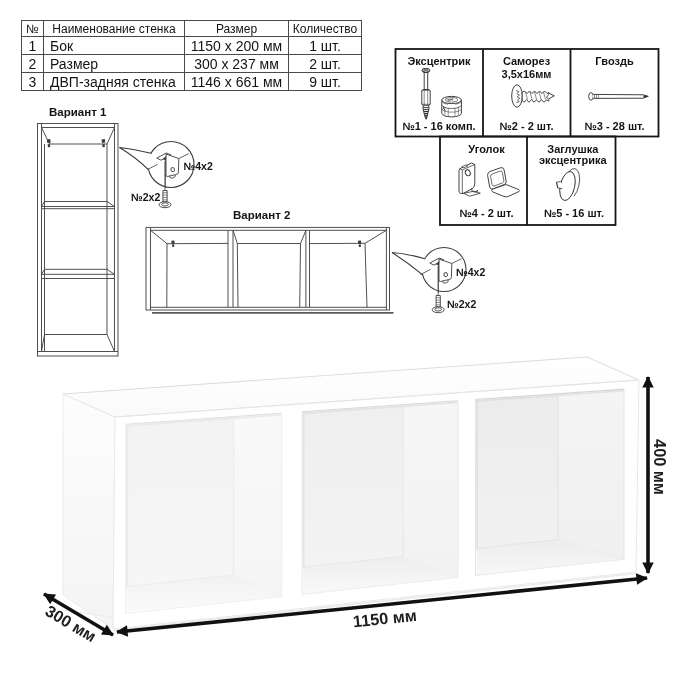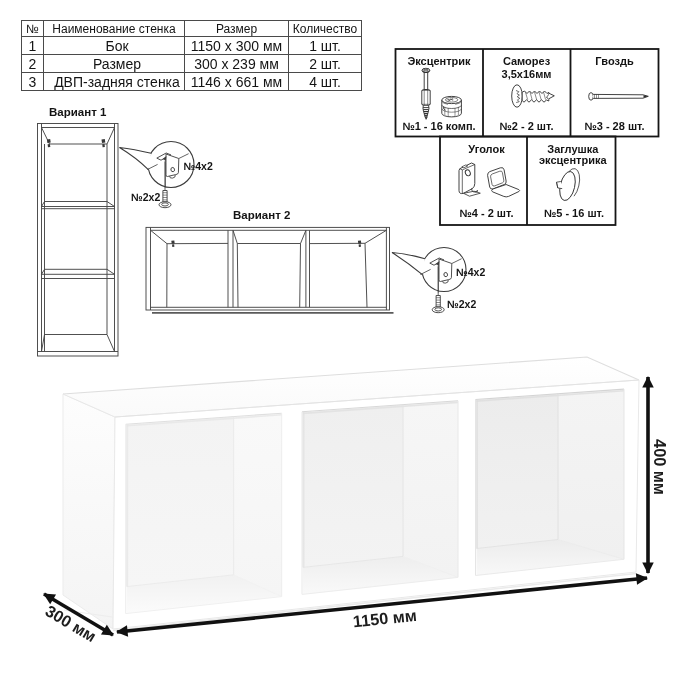--- a/index.html
+++ b/index.html
@@ -3,21 +3,21 @@
 <meta charset="utf-8">
 <style>
   html,body{margin:0;padding:0;background:#fff;}
   #page{position:relative;width:700px;height:700px;background:#fff;overflow:hidden;
         font-family:"Liberation Sans", sans-serif;}
   table.parts{position:absolute;left:21px;top:20px;border-collapse:collapse;table-layout:fixed;}
   table.parts td,table.parts th{border:1px solid #4a4a4a;padding:0;color:#141414;
         font-family:"Liberation Sans", sans-serif;overflow:hidden;white-space:nowrap;}
   table.parts th{height:15px;font-size:12px;font-weight:normal;text-align:center;}
   table.parts td{height:17px;font-size:14px;text-align:center;}
-  table.parts td.nm{text-align:center;padding-left:6px;}
+  table.parts td.nm{text-align:left;padding-left:6px;}
 </style>
 </head>
 <body>
 <div id="page">
 
   <table class="parts">
     <colgroup>
         <col style="width:22px">
         <col style="width:141px">
         <col style="width:104px">
@@ -26,34 +26,34 @@
     <tbody>
         <tr>
           <th>№</th>
           <th>Наименование стенка</th>
           <th>Размер</th>
           <th>Количество</th>
         </tr>
     <tr>
           <td>1</td>
           <td class="nm">Бок</td>
-          <td>1150 х 300 мм</td>
+          <td>1150 х 200 мм</td>
           <td>1 шт.</td>
         </tr>
     <tr>
           <td>2</td>
           <td class="nm">Размер</td>
-          <td>300 х 239 мм</td>
+          <td>300 х 237 мм</td>
           <td>2 шт.</td>
         </tr>
     <tr>
           <td>3</td>
           <td class="nm">ДВП-задняя стенка</td>
           <td>1146 х 661 мм</td>
-          <td>4 шт.</td>
+          <td>9 шт.</td>
         </tr>
   </tbody>
     </table>
 
   <svg id="art" width="700" height="700" viewBox="0 0 700 700" style="position:absolute;left:0;top:0;" font-family="Liberation Sans, sans-serif" xmlns="http://www.w3.org/2000/svg">
   <defs>
 
     <g id="bracketArt" stroke="#3c3c3c" stroke-width="0.9" fill="#fff" stroke-linejoin="round">
       <path d="M -23.6,5 L -13.4,-0.1 M 7.8,-6 L 17.6,-10.8" fill="none" stroke-width="0.8"></path>
       <path d="M -14.2,-6.4 L -4.8,-11.5 L -0.1,-9.6 L -10,-4.3 Z"></path>

